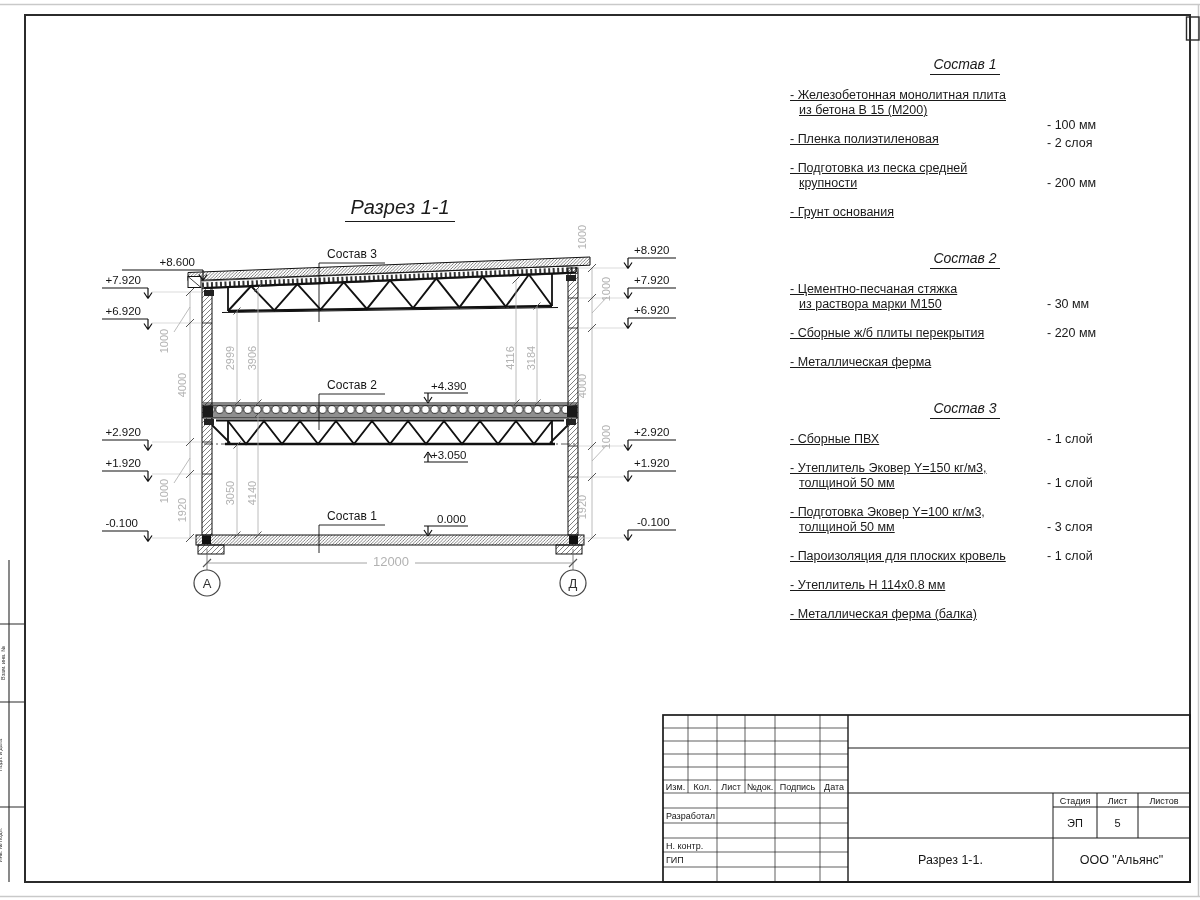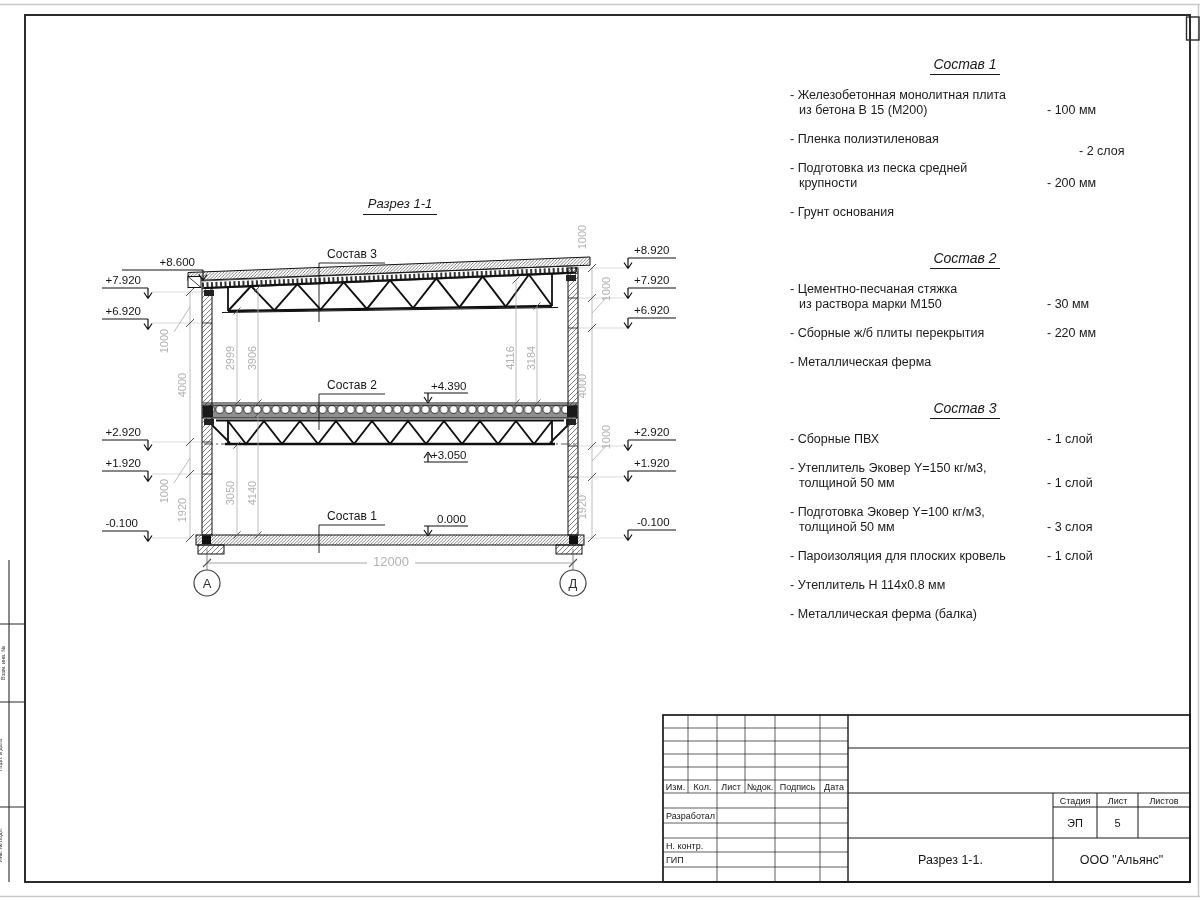--- a/index.html
+++ b/index.html
@@ -9,27 +9,27 @@
   svg text{font-family:"Liberation Sans",sans-serif;}
   .dim{fill:#b2b2b2;font-size:11px;}
   .elev{fill:#151515;font-size:11.5px;}
   .lbl{fill:#151515;font-size:12px;}
   .axis{fill:#333;font-size:13px;}
   .tbh{fill:#151515;font-size:9px;}
   .tbv{fill:#151515;font-size:11px;}
   .tbt{fill:#151515;font-size:12.5px;}
   .stamp{fill:#333;font-size:5.5px;}
   .dwg-title{position:absolute;left:336px;top:196px;width:128px;text-align:center;
-             font-style:italic;font-size:13px;}
+             font-style:italic;font-size:20px;}
   .dwg-title span{border-bottom:1.2px solid #1a1a1a;padding:0 5px 3px;}
   .spec{position:absolute;left:790px;top:57px;width:350px;font-size:12.5px;line-height:15px;}
   .spec-section + .spec-section{margin-top:31px;}
   .spec-title{text-align:center;font-style:italic;font-size:14px;margin:0 0 16px 0;}
   .spec-title span{border-bottom:1px solid #1a1a1a;padding:0 3px 2px;}
-  .spec-item{position:relative;margin-bottom:14px;padding-right:90px;}
+  .spec-item{position:relative;margin-bottom:14px;padding-right:90px;text-decoration:underline;}
   .spec-line2{padding-left:9px;}
   .spec-value{position:absolute;left:257px;white-space:nowrap;}
 </style>
 </head>
 <body>
 
 <div class="page">
 
 <svg class="overlay" viewBox="0 0 1200 900" aria-hidden="true">
   <defs>
@@ -209,25 +209,25 @@
 </svg>
 
 <div class="dwg-title"><span>Разрез 1-1</span></div>
 
 <div class="spec">
       <div class="spec-section">
         <div class="spec-title"><span>Состав 1</span></div>
         <div class="spec-item">
           <div>- Железобетонная  монолитная плита</div>
           <div class="spec-line2">из бетона В 15 (М200)</div>
-          <span class="spec-value" style="top: 15px;">- 100 мм</span>
+          <span class="spec-value" style="top: 30px;">- 100 мм</span>
         </div>
         <div class="spec-item">
           <div>- Пленка полиэтиленовая</div>
-          <span class="spec-value" style="top: 12px; margin-left: 32px;">-  2 слоя</span>
+          <span class="spec-value" style="top: 4px;">-  2 слоя</span>
         </div>
         <div class="spec-item">
           <div>- Подготовка из песка средней</div>
           <div class="spec-line2">крупности</div>
           <span class="spec-value" style="top: 15px;">- 200 мм</span>
         </div>
         <div class="spec-item">
           <div>- Грунт основания</div>
         </div>
       </div>

